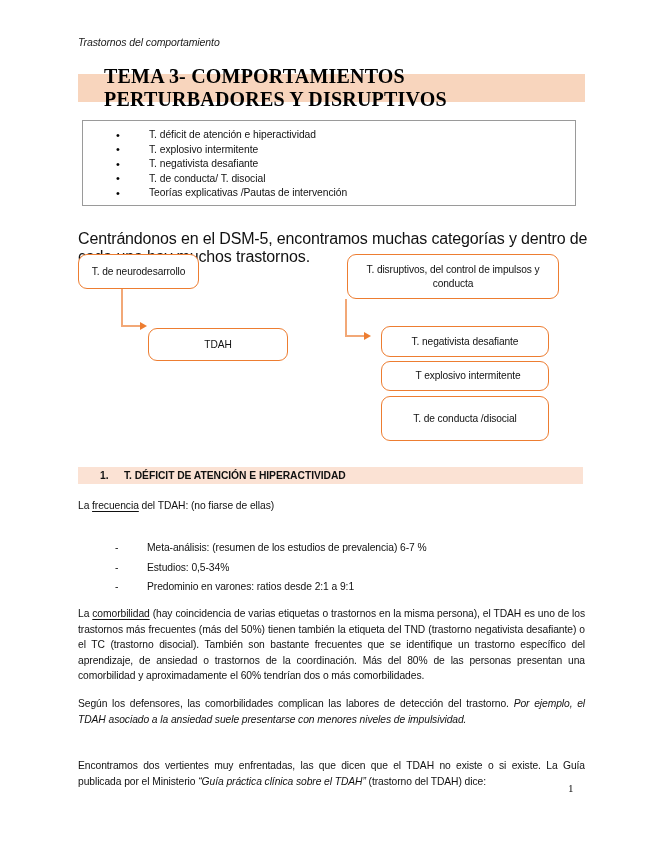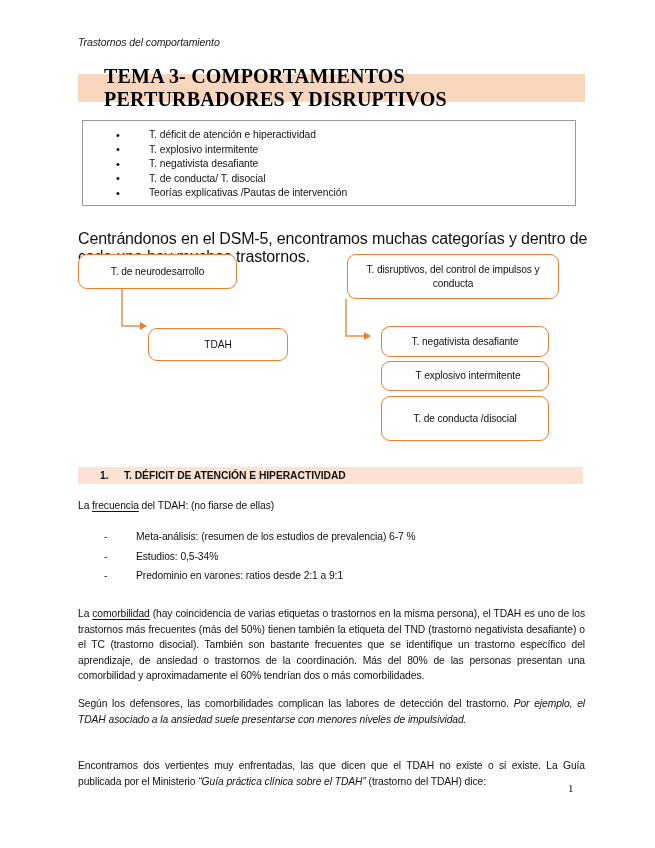--- a/index.html
+++ b/index.html
@@ -115,21 +115,21 @@
     display: flex;
     align-items: center;
     justify-content: center;
     text-align: center;
     font-size: 10.2px;
     line-height: 14px;
     letter-spacing: -0.1px;
     color: #111;
     padding: 2px 6px;
   }
-  .dgm-box.b-neuro   { left: 78px;  top: 6px;   width: 159px; height: 35px; }
+  .dgm-box.b-neuro   { left: 78px;  top: 6px;   width: 121px; height: 35px; }
   .dgm-box.b-tdah    { left: 148px; top: 80px;  width: 140px; height: 33px; }
   .dgm-box.b-disrupt { left: 347px; top: 6px;   width: 212px; height: 45px; }
   .dgm-box.b-tnd     { left: 381px; top: 78px;  width: 168px; height: 31px; }
   .dgm-box.b-texp    { left: 381px; top: 113px; width: 168px; height: 30px; padding-left: 12px; }
   .dgm-box.b-tcond   { left: 381px; top: 148px; width: 168px; height: 45px; }
 
   .conn {
     position: absolute;
     background: #f2a877;
   }
@@ -182,21 +182,21 @@
   .p-comorbilidad { top: 606px; }
   .p-defensores  { top: 696px; }
   .p-vertientes  { top: 758px; }
 
   .dash-list {
     position: absolute;
     left: 100px;
     top: 527px;
     width: 487px;
     list-style: none;
-    margin: 0;
+    margin: 11px;
     padding: 0;
   }
   .dash-list li {
     position: relative;
     padding-left: 36px;
     font-size: 10.3px;
     line-height: 19.5px;
     letter-spacing: -0.08px;
     color: #111;
   }

